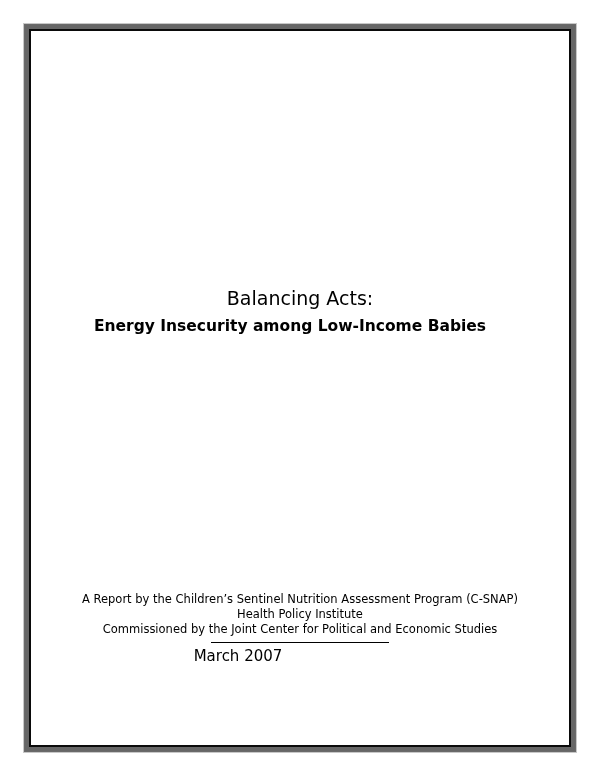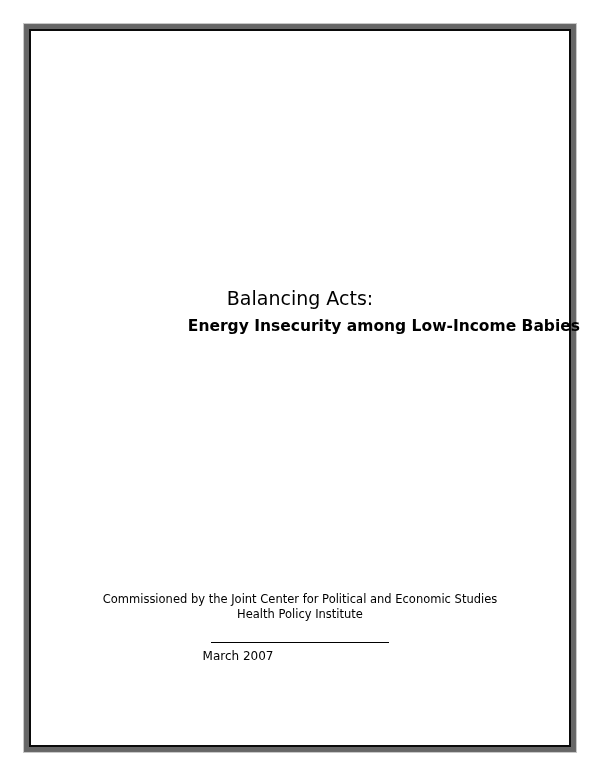--- a/index.html
+++ b/index.html
@@ -53,21 +53,21 @@
       text-align: center;
       font-weight: normal;
       font-size: 19px;
       line-height: 24px;
     }
     .subtitle {
       position: absolute;
       left: 0;
       width: 580px;
       top: 316px;
-      text-align: right;
+      text-align: center;
       font-weight: bold;
       font-size: 15.5px;
       line-height: 20px;
     }
     .subtitle div { white-space: nowrap; }
     .credits {
       position: absolute;
       left: 0;
       width: 600px;
       top: 592px;
@@ -83,39 +83,40 @@
       top: 642px;
       height: 0;
       border-top: 1px solid #000;
     }
     .date {
       position: absolute;
       left: 0;
       width: 476px;
       top: 649px;
       text-align: center;
-      font-size: 12px;
+      font-size: 15px;
       line-height: 15px;
     }
   </style>
 </head>
 <body>
 
 <div class="frame-outer">
   <div class="frame-mid">
     <div class="frame-inner"></div>
   </div>
 </div>
 
 <div class="title">Balancing Acts:</div>
 
 <div class="subtitle">
   <div>Energy Insecurity among Low-Income Babies</div>
 </div>
 
 <div class="credits">
+  <div>A Report by the Children’s Sentinel Nutrition Assessment Program (C-SNAP)</div>
+  <div>Health Policy Institute</div>
   <div>Commissioned by the Joint Center for Political and Economic Studies</div>
-  <div>Health Policy Institute</div>
 </div>
 
 <div class="rule"></div>
 
 <div class="date">March 2007</div>
 
 </body></html>

